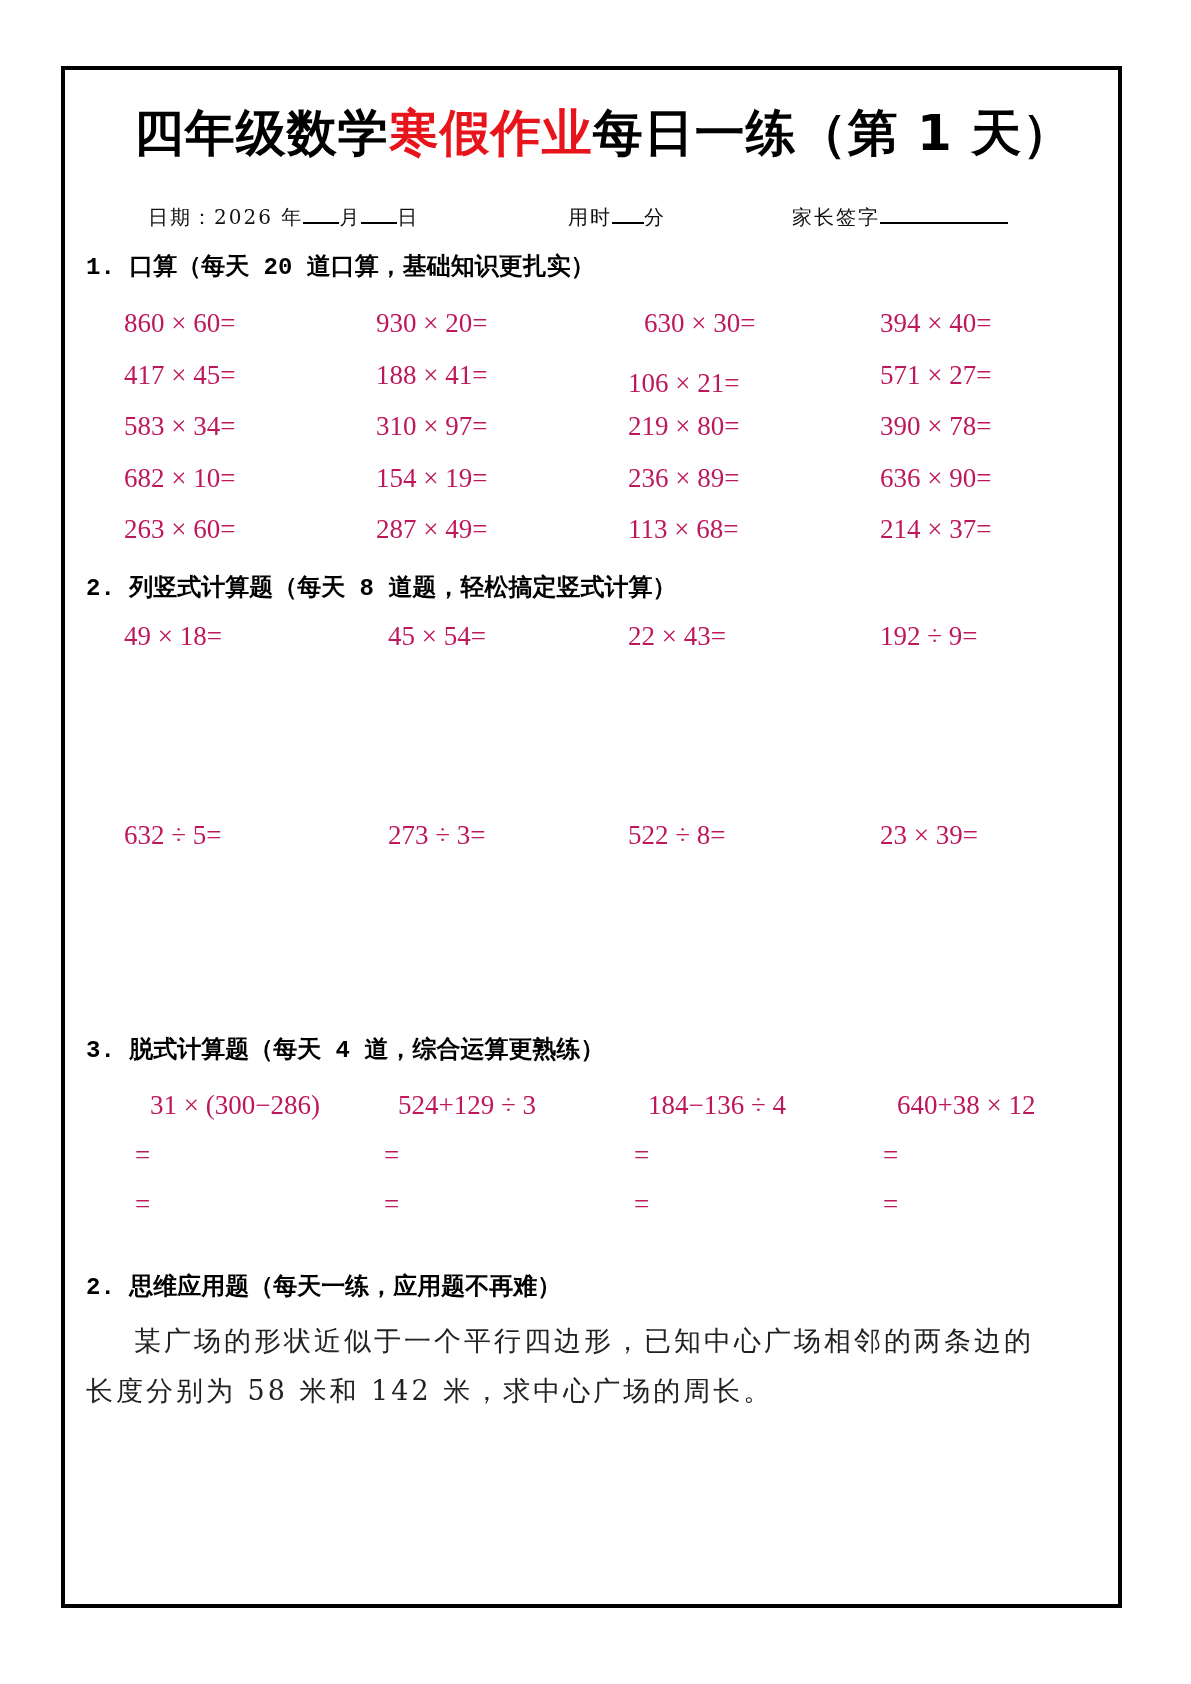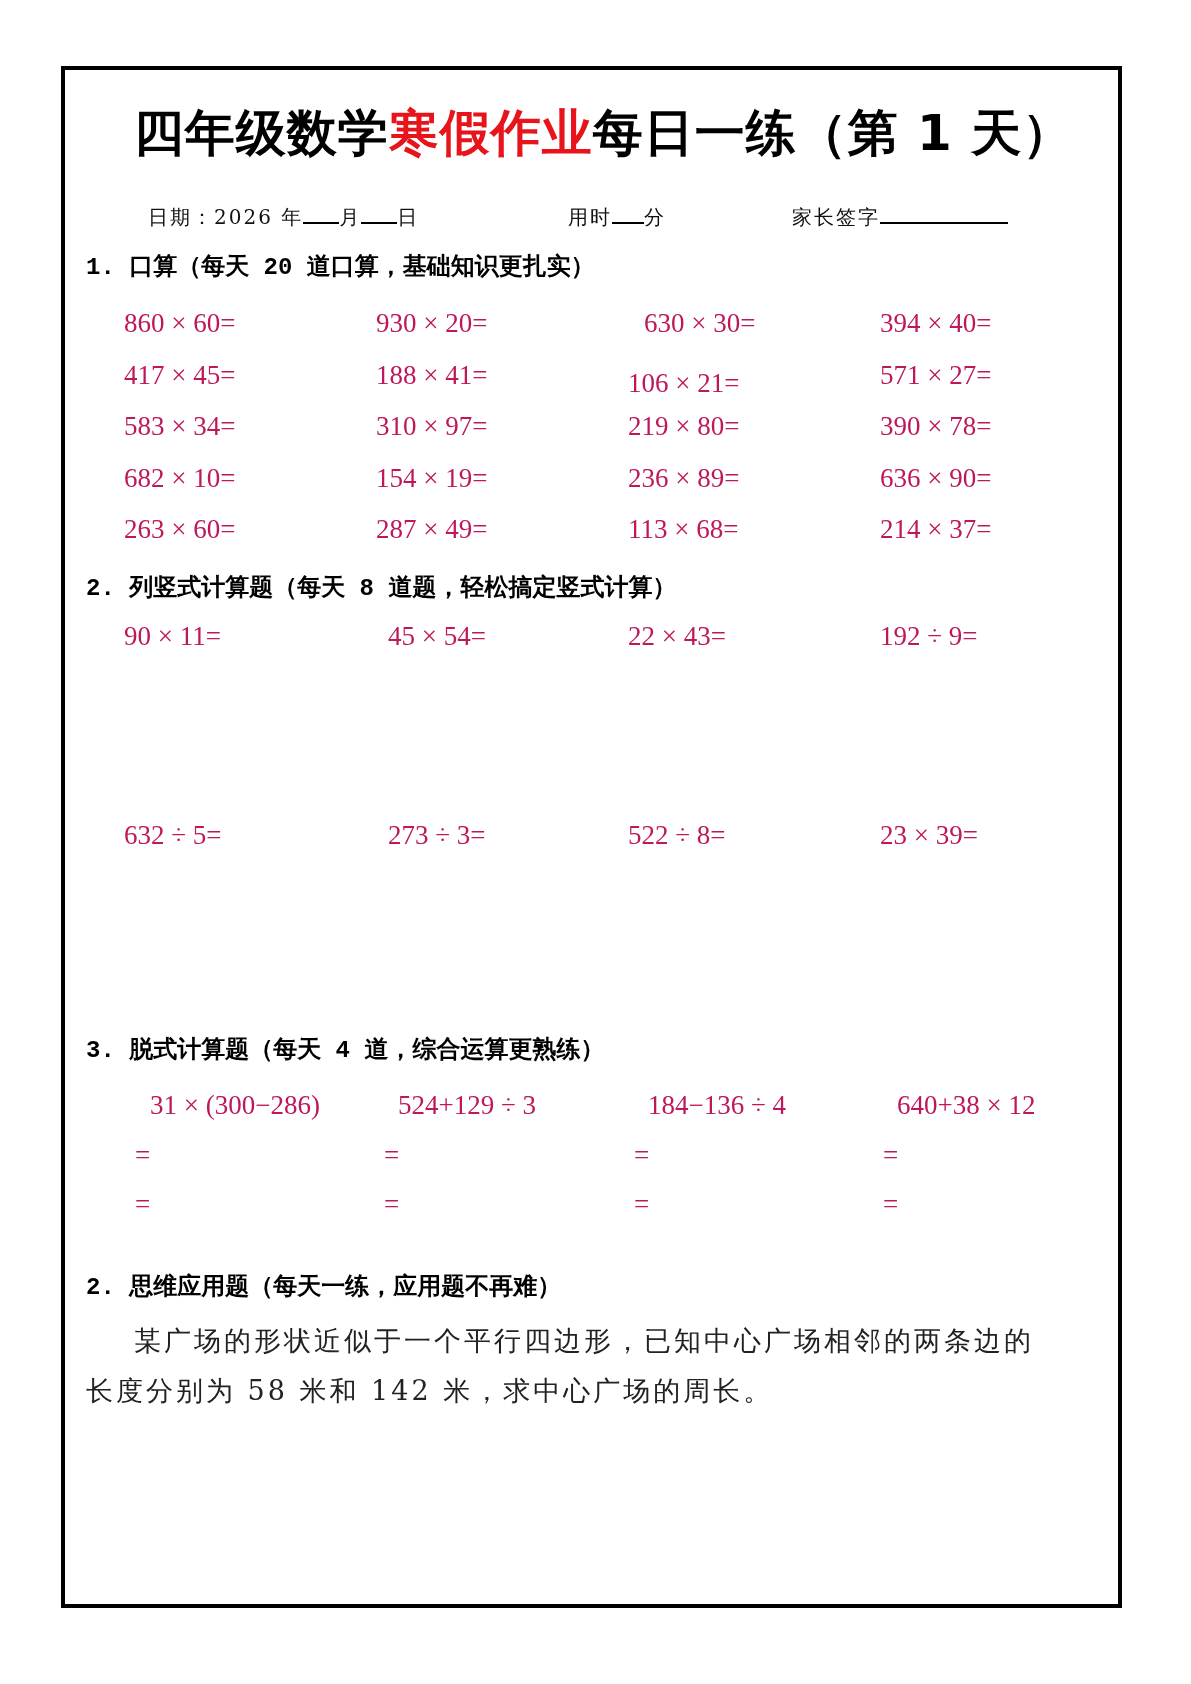--- a/index.html
+++ b/index.html
@@ -58,21 +58,21 @@
   <div class="item" style="left:880px;top:463px;">636 × 90=</div>
 
   <div class="item" style="left:124px;top:514px;">263 × 60=</div>
   <div class="item" style="left:376px;top:514px;">287 × 49=</div>
   <div class="item" style="left:628px;top:514px;">113 × 68=</div>
   <div class="item" style="left:880px;top:514px;">214 × 37=</div>
 </div>
 
 <div class="sec" style="top:571px;">2. 列竖式计算题（每天 8 道题，轻松搞定竖式计算）</div>
 <div>
-  <div class="item" style="left:124px;top:621px;">90 × 11=</div>
+  <div class="item" style="left:124px;top:621px;">49 × 18=</div>
   <div class="item" style="left:388px;top:621px;">45 × 54=</div>
   <div class="item" style="left:628px;top:621px;">22 × 43=</div>
   <div class="item" style="left:880px;top:621px;">192 ÷ 9=</div>
 
   <div class="item" style="left:124px;top:820px;">632 ÷ 5=</div>
   <div class="item" style="left:388px;top:820px;">273 ÷ 3=</div>
   <div class="item" style="left:628px;top:820px;">522 ÷ 8=</div>
   <div class="item" style="left:880px;top:820px;">23 × 39=</div>
 </div>
 

